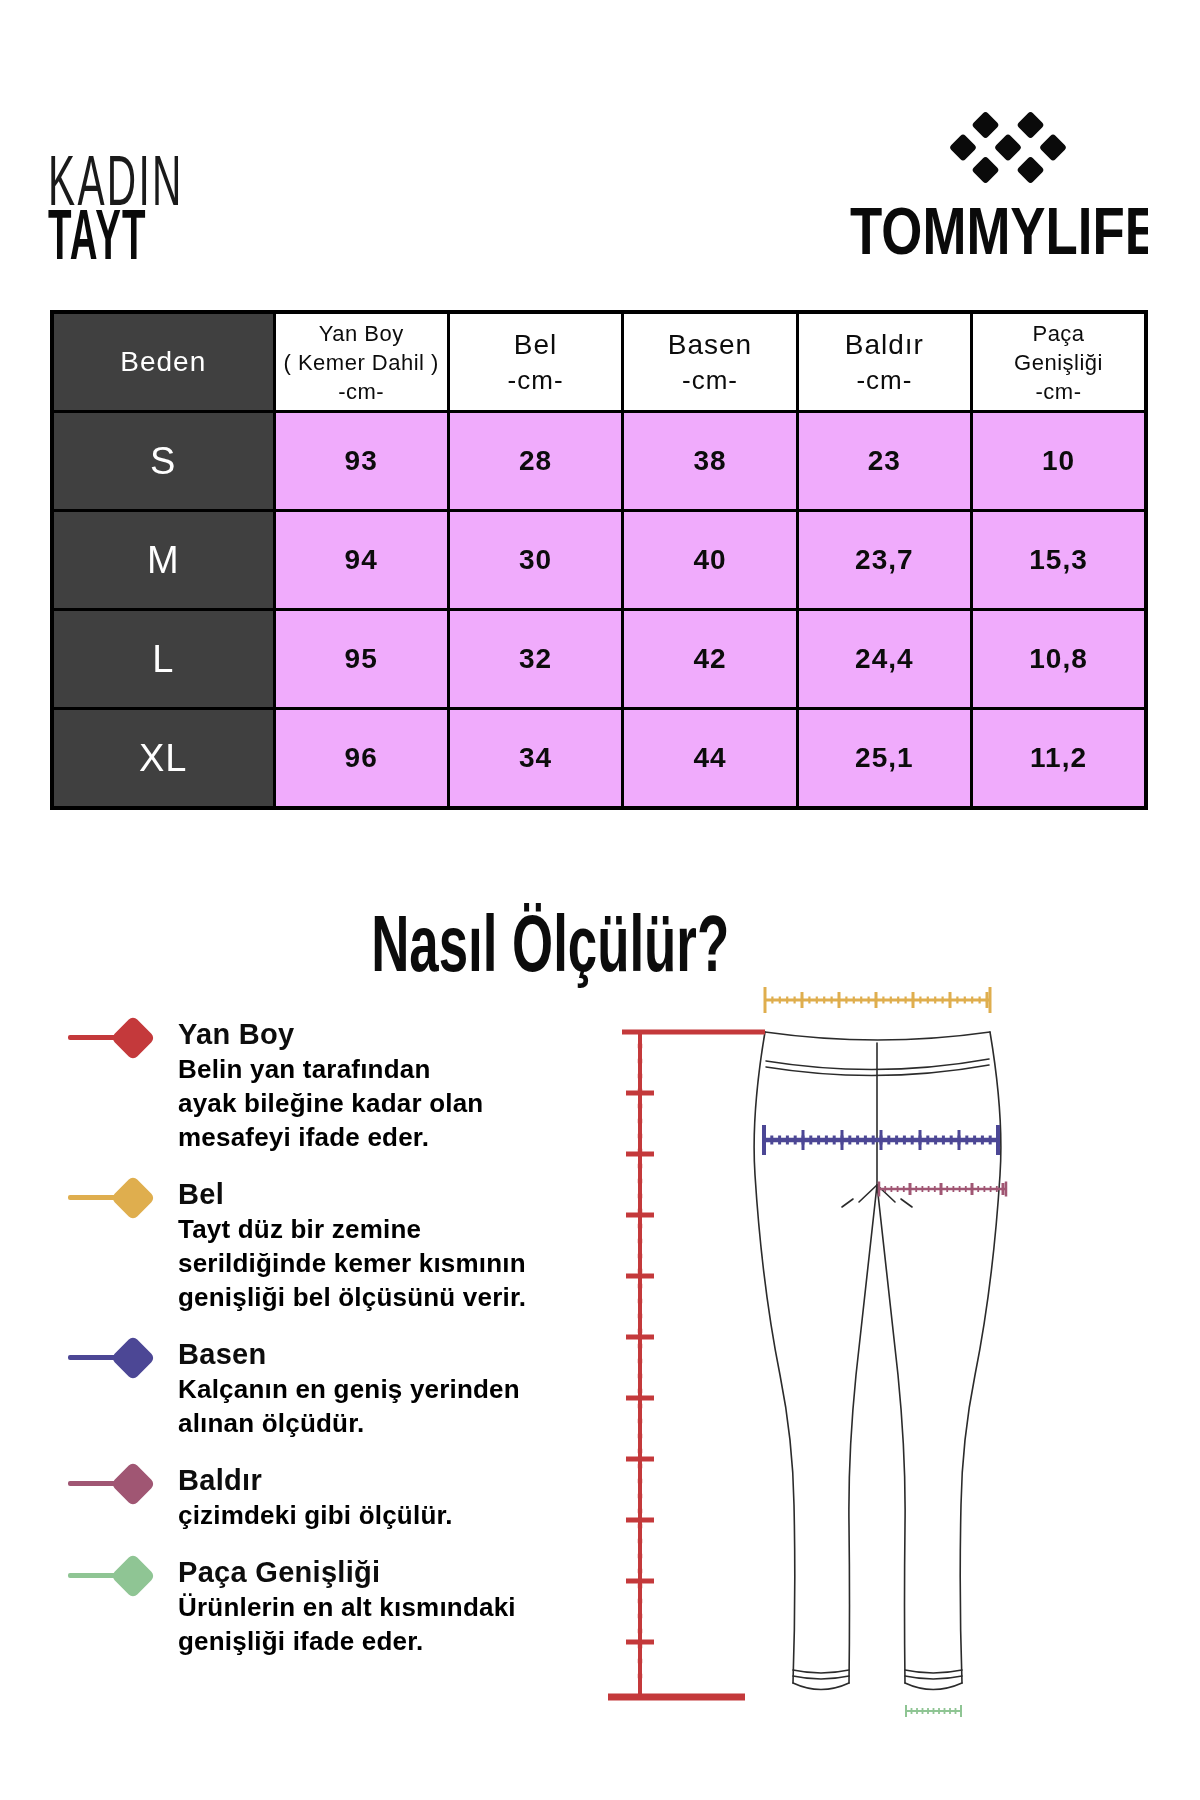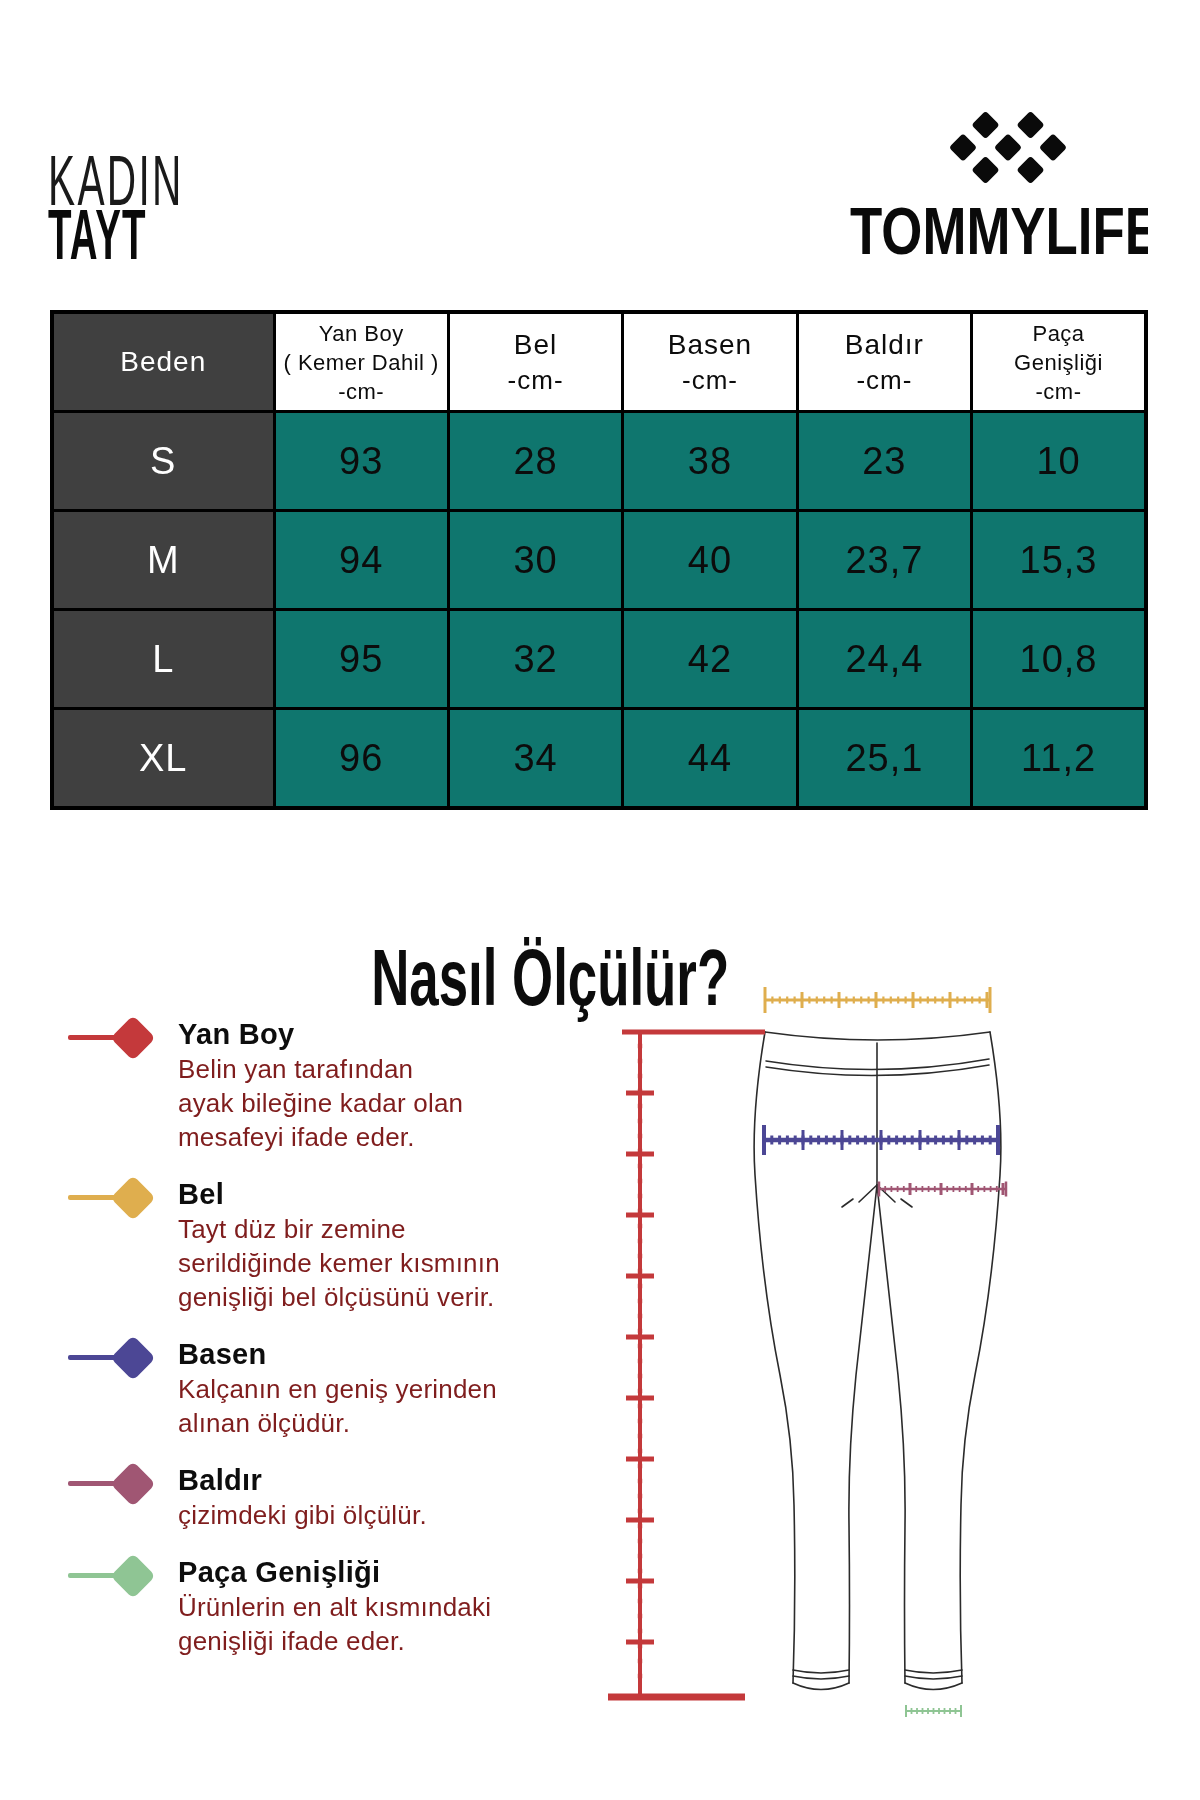--- a/index.html
+++ b/index.html
@@ -23,38 +23,38 @@
                    border-collapse:collapse;table-layout:fixed;
                    border:4px solid #000;}
   table.size-table th,table.size-table td{border:3px solid #000;text-align:center;vertical-align:middle;padding:0;}
   table.size-table col.c0{width:222px;}
   .col-beden{background:#404040;color:#ffffff;border-color:#000;}
   th.col-beden{font-size:30px;font-weight:400;letter-spacing:1px;}
   .hdr-lg{font-size:28px;line-height:36px;font-weight:400;letter-spacing:1px;}
   .hdr-cm{font-size:26px;line-height:34px;font-weight:400;letter-spacing:1px;}
   .hdr-sm{font-size:22px;line-height:29px;font-weight:400;letter-spacing:0.5px;}
   td.size-label{font-size:38px;font-weight:400;letter-spacing:1px;}
-  td.size-value{font-size:38px;font-weight:400;letter-spacing:1px;background:#0f766e;}
+  td.size-value{font-size:28px;font-weight:700;letter-spacing:1px;background:#f0abfc;}
   thead th{height:96px;}
   tbody td{height:96px;}
 
   
   .section-heading{position:absolute;left:0;top:902px;width:1100px;text-align:center;
-                   font-size:80px;font-weight:700;line-height:84px;white-space:nowrap;margin-top:34px;}
+                   font-size:80px;font-weight:700;line-height:84px;white-space:nowrap;}
   .section-heading>span{display:inline-block;transform:scaleX(0.66);transform-origin:center top;}
 
   
   .legend{position:absolute;left:60px;top:1016px;width:480px;}
   .legend-item{position:relative;padding-left:118px;margin-bottom:22px;}
   .legend-icon{position:absolute;left:0;top:0;width:110px;height:44px;}
   .legend-line{position:absolute;left:8px;top:19px;width:68px;height:5px;border-radius:2px;}
   .legend-diamond{position:absolute;left:57px;top:6px;width:32px;height:32px;border-radius:6px;
                   transform:rotate(45deg);}
   .legend-title{font-size:29px;font-weight:700;line-height:36px;color:#0d0d0d;letter-spacing:0.3px;}
-  .legend-desc-line{font-size:26px;line-height:34px;color:#7f1d1d;letter-spacing:0.2px;}
+  .legend-desc-line{font-size:26px;line-height:34px;color:#000000;letter-spacing:0.2px;font-weight:bold;}
 
   
   .diagram{position:absolute;left:548px;top:985px;width:520px;height:740px;}
 </style>
 </head>
 <body>
 
 <div class="page">
 
   <div class="category">KADIN</div>

